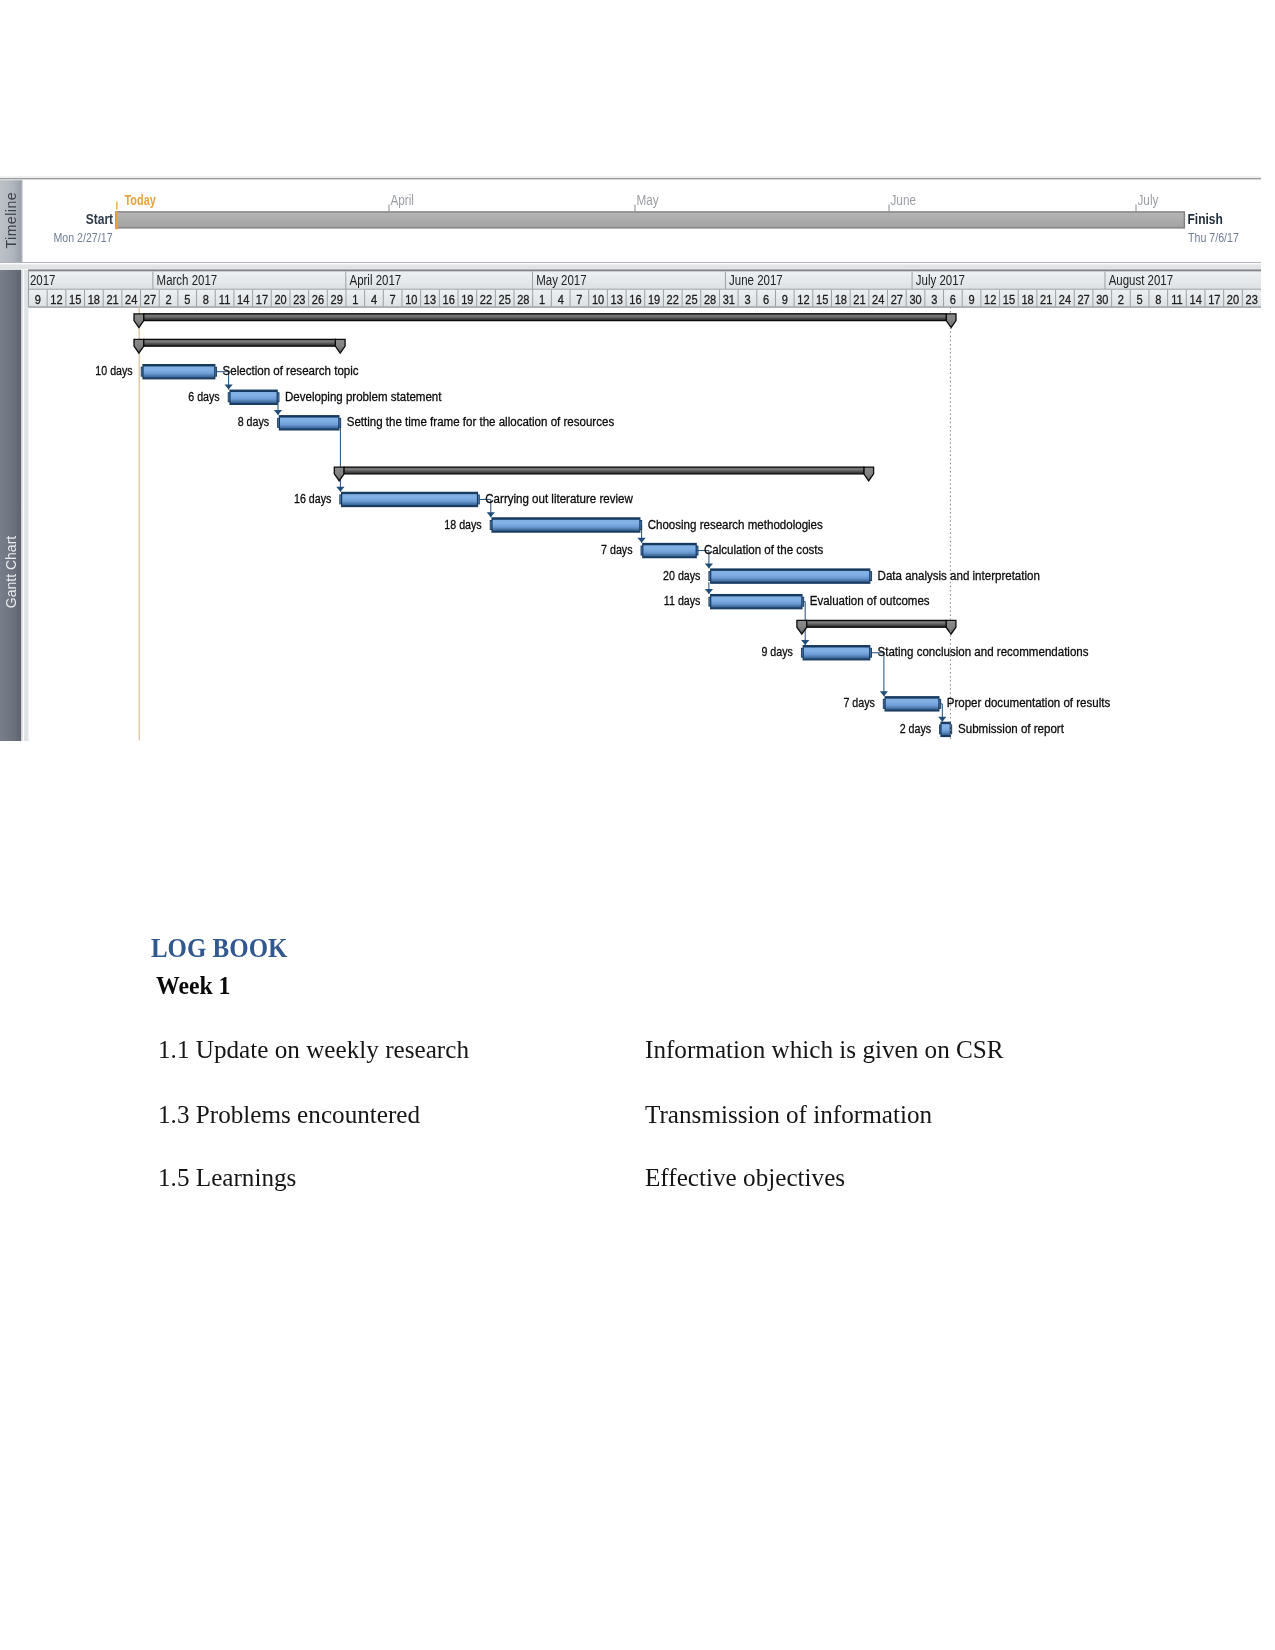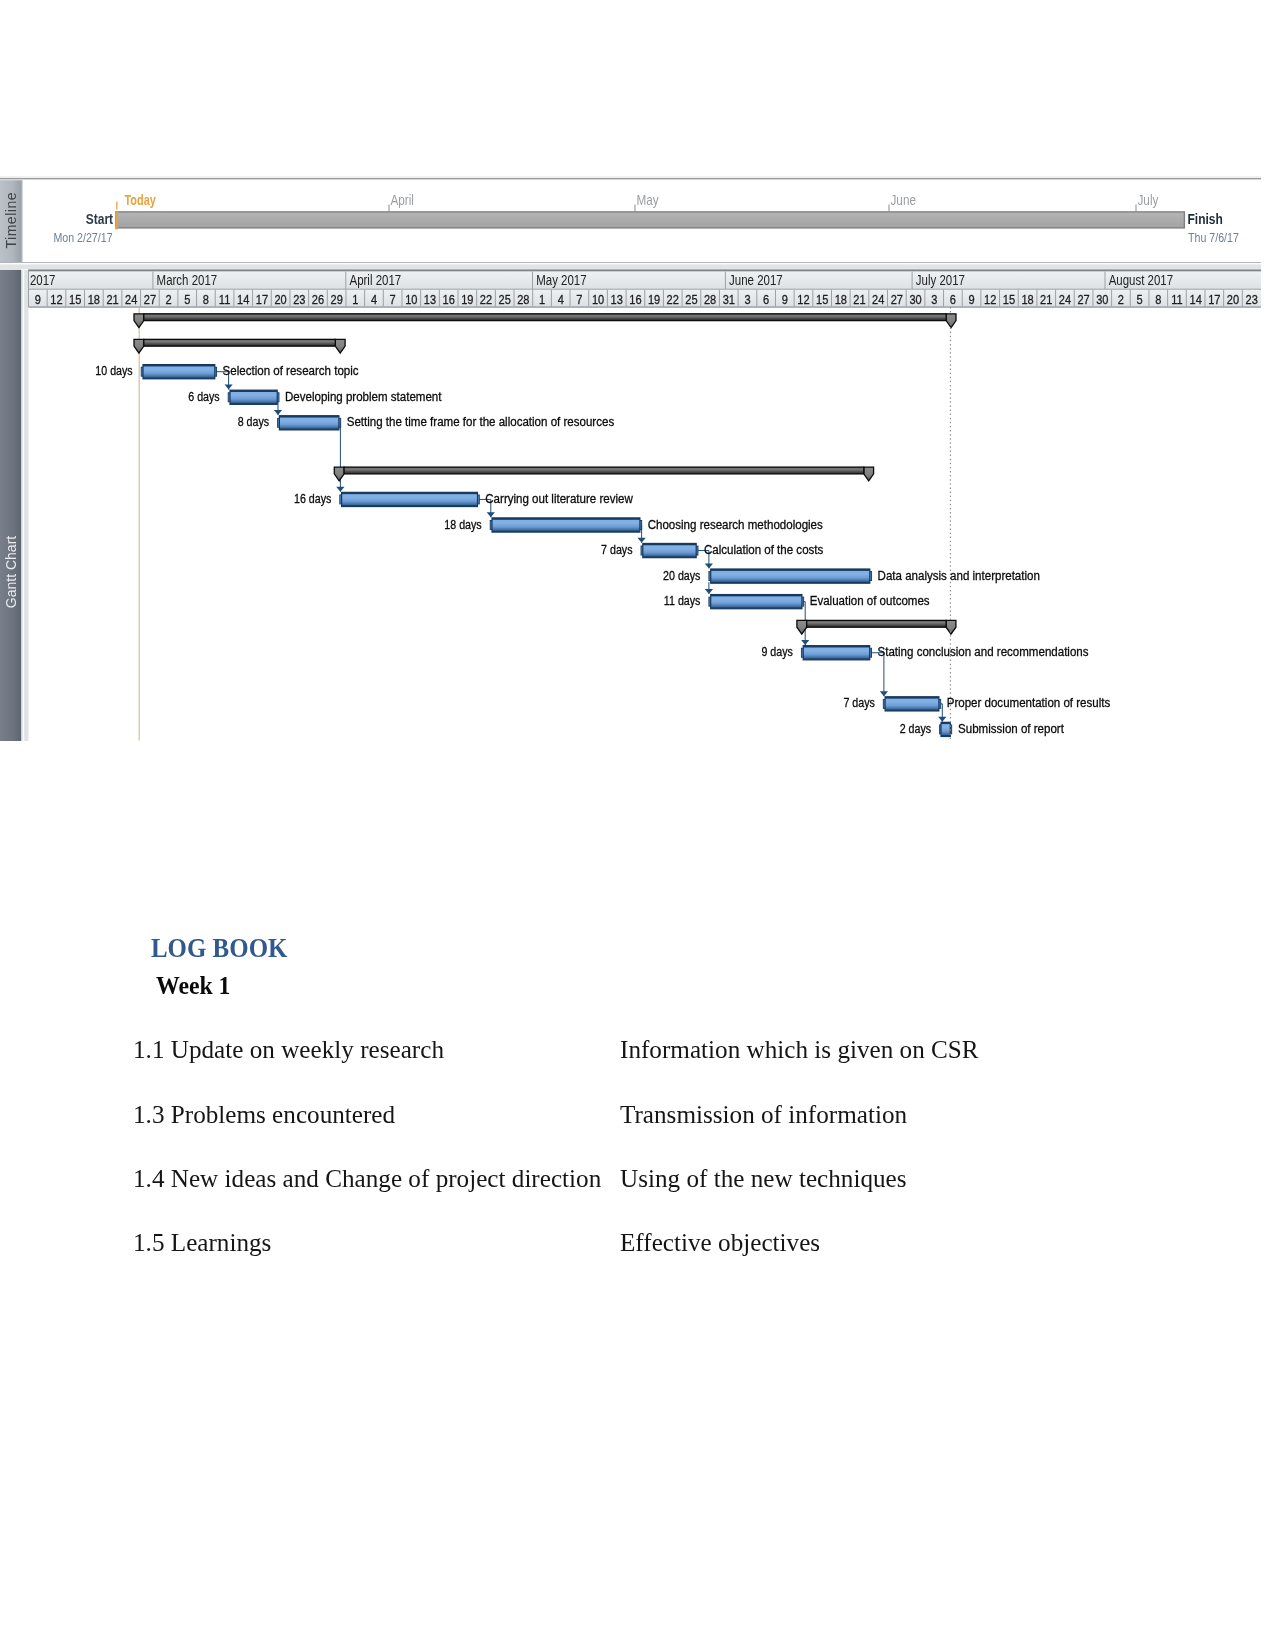--- a/index.html
+++ b/index.html
@@ -24,21 +24,21 @@
   .durLbl{font-family:"Liberation Sans",sans-serif;font-size:13.5px;fill:#0a0a0a;stroke:#0a0a0a;stroke-width:.3px;paint-order:stroke fill;transform-box:fill-box;transform-origin:right center;transform:scaleX(.79);}
   .nameLbl{font-family:"Liberation Sans",sans-serif;font-size:13.5px;fill:#0a0a0a;stroke:#0a0a0a;stroke-width:.3px;paint-order:stroke fill;transform-box:fill-box;transform-origin:left center;transform:scaleX(.856);}
 
   
   .lb-h{position:absolute;left:151px;top:935.3px;font-size:27px;font-weight:bold;
         color:#31588F;line-height:1;white-space:nowrap;
         transform-origin:left top;transform:scaleX(.923);}
   .lb-sub{position:absolute;left:155.8px;top:973.4px;font-size:26px;font-weight:bold;
         color:#0a0a0a;line-height:1;white-space:nowrap;
         transform-origin:left top;transform:scaleX(.912);}
-  table.lb-t{position:absolute;left:133px;top:1018px;border-collapse:collapse;
+  table.lb-t{position:absolute;left:158px;top:1018px;border-collapse:collapse;
         width:1000px;table-layout:fixed;}
   table.lb-t td{font-size:26px;color:#151515;vertical-align:middle;padding:0;line-height:28px;}
   td.c1{width:483px;padding-right:8px;}
   td.c2{width:509px;}
   td.c1>span{display:inline-block;white-space:nowrap;transform-origin:left center;transform:scaleX(.968);}
   td.c2>span{display:block;transform-origin:left top;transform:scaleX(.968);}
 </style>
 </head>
 <body>
 
@@ -420,26 +420,20 @@
             <td class="c2">
               <span>Information which is given on CSR</span>
             </td>
           </tr>
           <tr style="height:64.5px">
             <td class="c1"><span>1.3 Problems encountered</span></td>
             <td class="c2">
               <span>Transmission of information</span>
             </td>
           </tr>
-          <tr style="height:64.5px">
-            <td class="c1"><span>1.4 New ideas and Change of project direction</span></td>
-            <td class="c2">
-              <span>Using of the new techniques</span>
-            </td>
-          </tr>
           <tr style="height:62px">
             <td class="c1"><span>1.5 Learnings</span></td>
             <td class="c2">
               <span>Effective objectives</span>
             </td>
           </tr>
         </tbody>
       </table>
   </div>
 </div>

